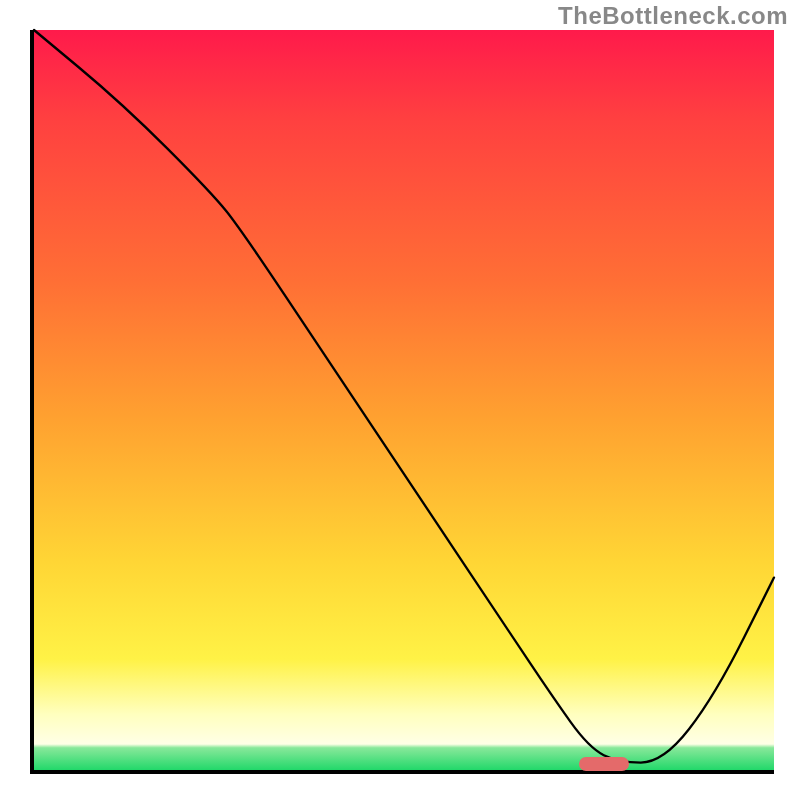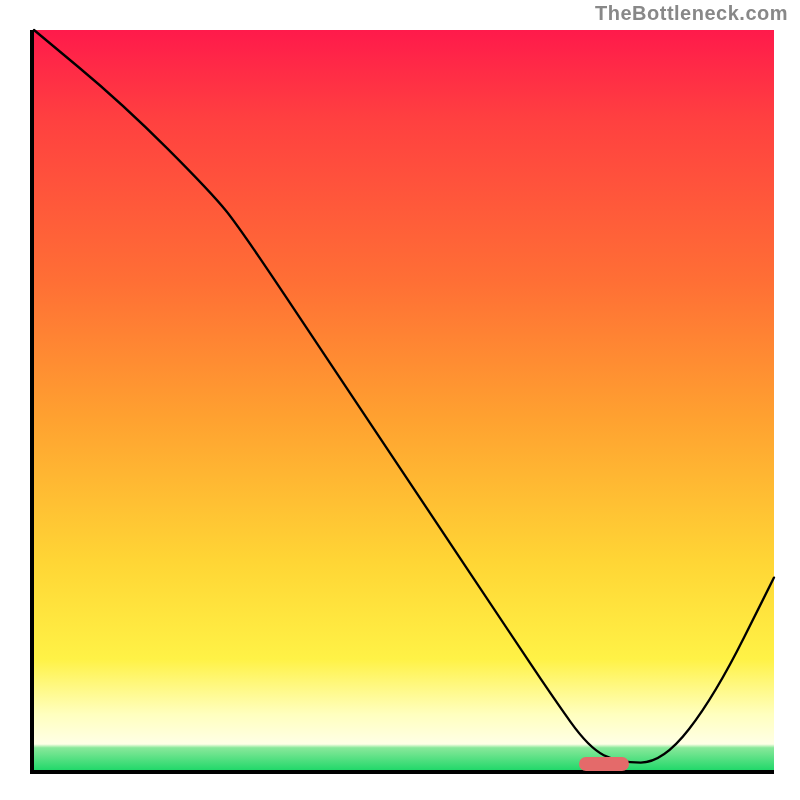--- a/index.html
+++ b/index.html
@@ -13,21 +13,21 @@
   .container {
     position: relative;
     width: 800px;
     height: 800px;
   }
   .watermark {
     position: absolute;
     top: 2px;
     right: 12px;
     font-family: Arial, Helvetica, sans-serif;
-    font-size: 20px;
+    font-size: 24px;
     font-weight: 600;
     color: #888888;
     letter-spacing: 0.5px;
     margin-left: 32px;
   }
   .plot {
     position: absolute;
     left: 30px;
     top: 30px;
     width: 740px;

